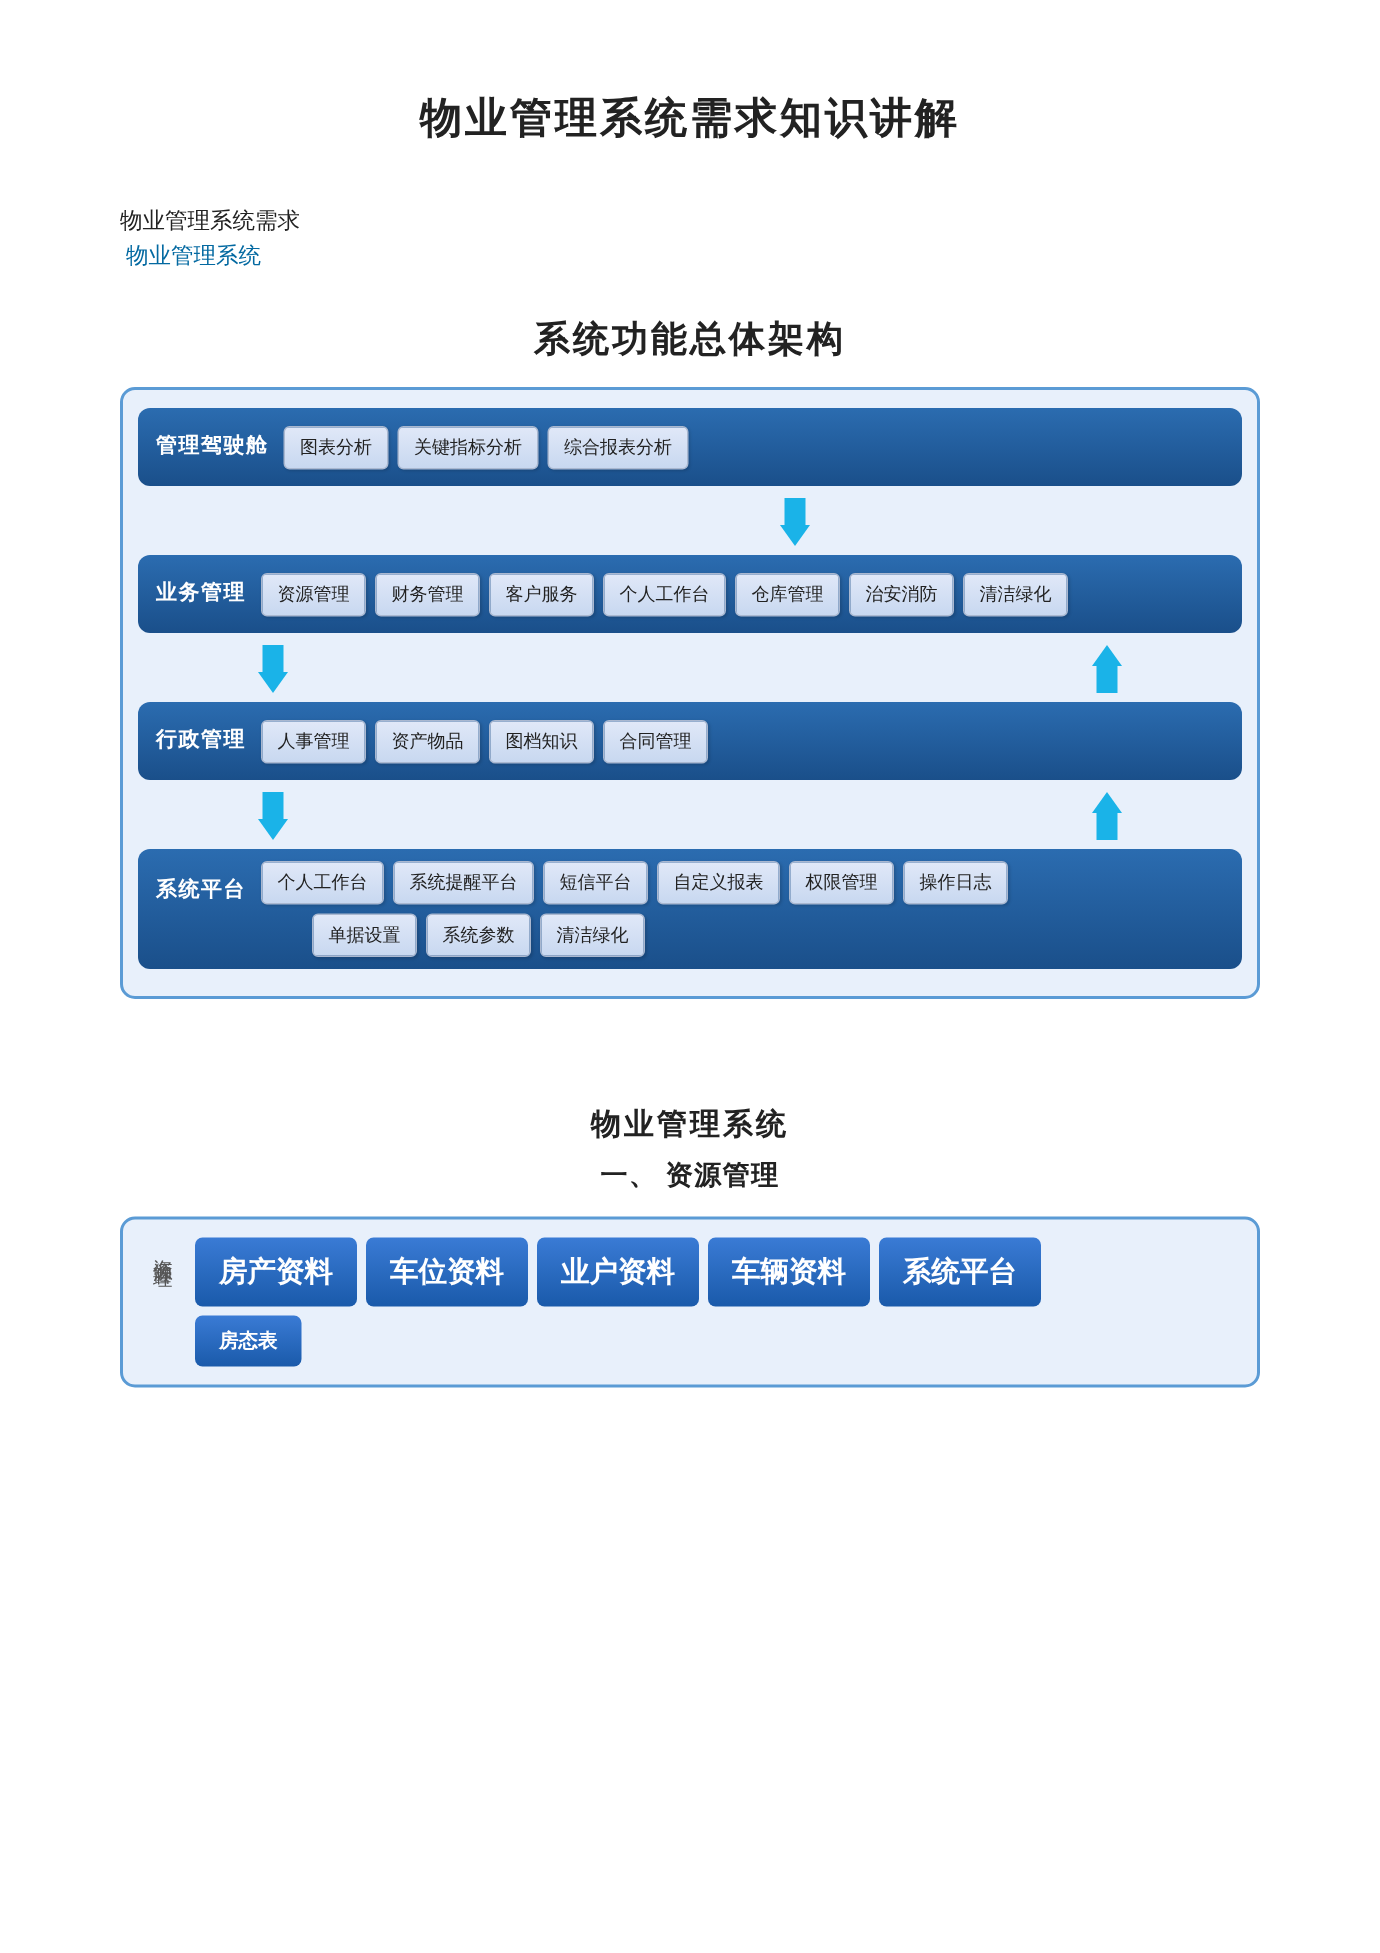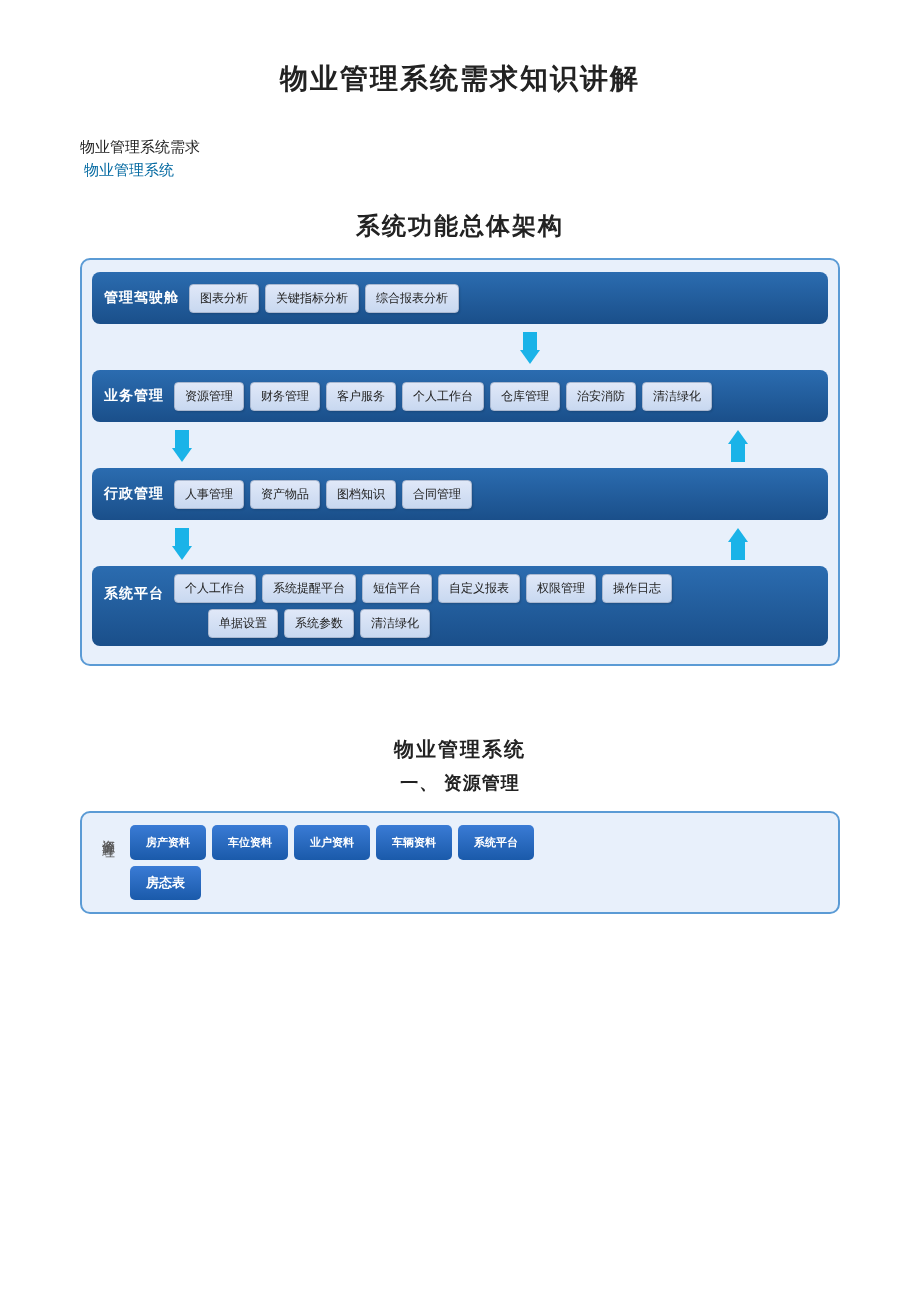--- a/index.html
+++ b/index.html
@@ -191,21 +191,21 @@
 
     .resource-row {
       display: flex;
       gap: 6px;
     }
 
     .resource-item {
       background: linear-gradient(180deg, #3a7bd5 0%, #1a5aaa 100%);
       border-radius: 5px;
       padding: 10px 16px;
-      font-size: 11px;
+      font-size: 19px;
       color: #fff;
       font-weight: bold;
       white-space: nowrap;
     }
 
     .resource-item-secondary {
       background: linear-gradient(180deg, #3a7bd5 0%, #1a5aaa 100%);
       border-radius: 5px;
       padding: 8px 16px;
       font-size: 13px;

